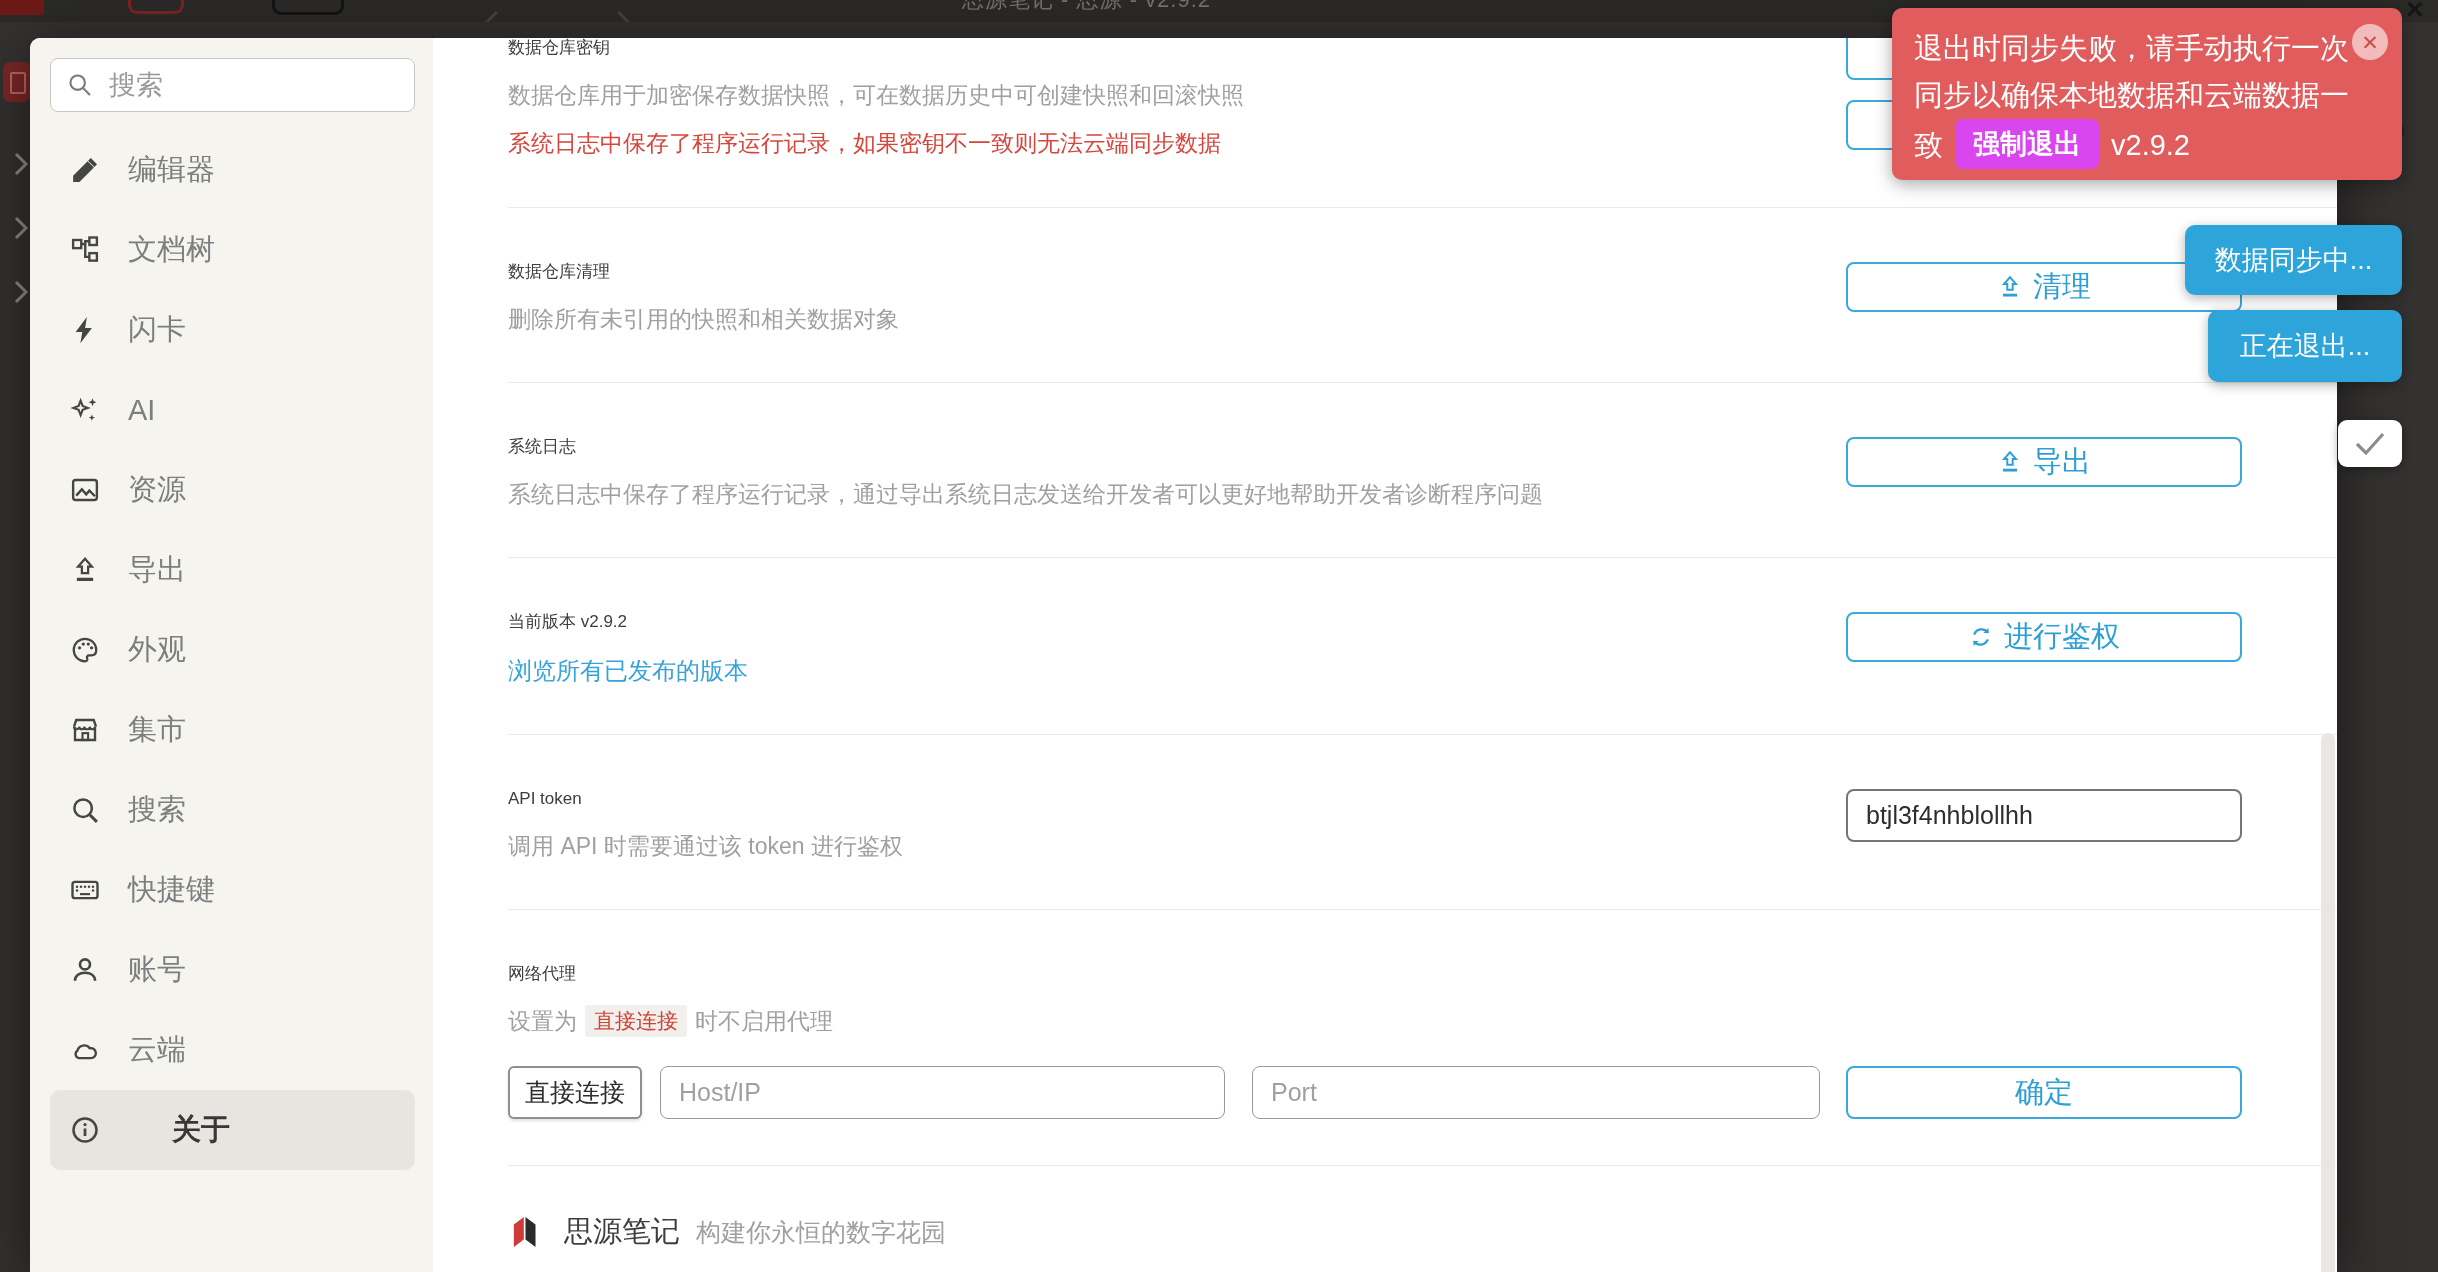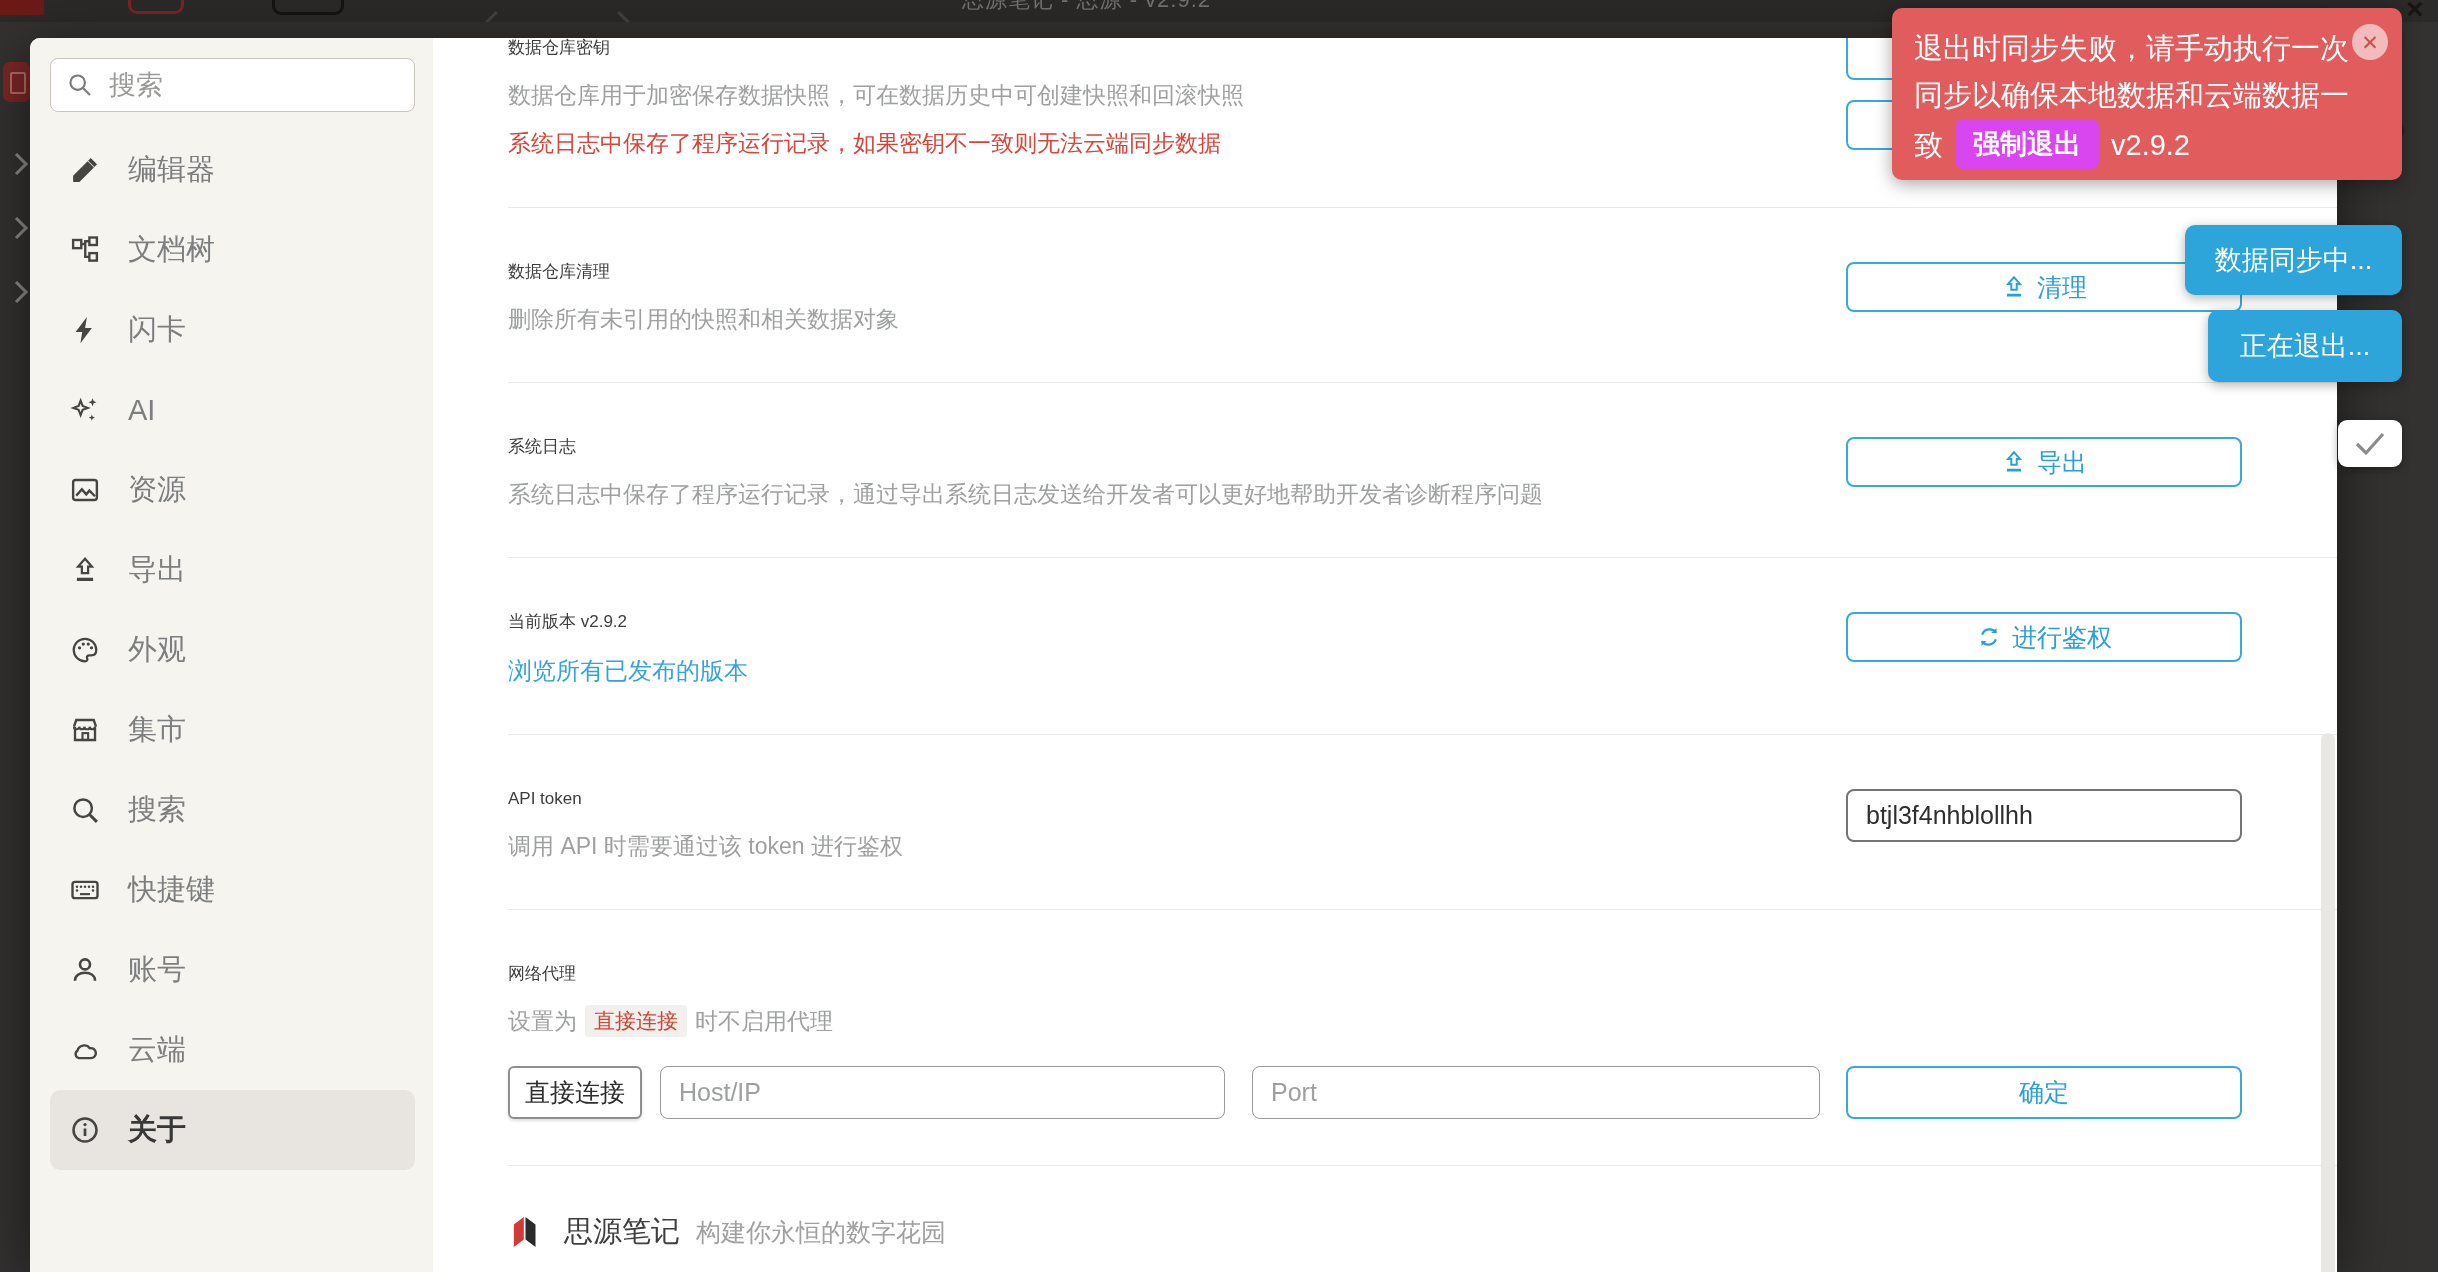--- a/index.html
+++ b/index.html
@@ -40,37 +40,37 @@
     background:#fff;padding:0 14px 0 58px;font-size:27px;color:#333;outline:none;
     font-family:inherit;
   }
   .search-input::placeholder{color:#9a9a98;}
   .nav{margin-top:18px;}
   .nav-item{
     display:flex;align-items:center;height:80px;margin:0 18px 0 20px;padding-left:20px;
     border-radius:10px;color:#4a4a48;cursor:default;
   }
   .nav-item .nav-label{font-size:29px;color:#7c7e7f;margin-left:28px;}
-  .nav-item.selected{background:#e8e5e0;}
+  .nav-item.selected{background:#e8e5e0;gap:44px;}
   .nav-item.selected .nav-label{color:#383838;font-weight:bold;}
   .nav-icon{width:30px;height:30px;flex:none;color:#454542;}
   
   .main{flex:1;background:#fff;position:relative;overflow:hidden;padding:0 95px 0 75px;box-sizing:border-box;}
   .section{display:flex;justify-content:space-between;align-items:flex-start;padding:46px 0;}
   .section.first{padding-top:0;margin-top:-8px;padding-bottom:47px;}
   .sec-left{max-width:1250px;}
   .sec-title{font-size:17px;color:#3d3d3d;line-height:36px;}
   .sec-desc{font-size:23px;color:#9fa0a0;line-height:34px;margin-top:12px;}
   .sec-warn{font-size:23px;color:#d6463c;line-height:34px;margin-top:14px;}
   .sec-link{font-size:24px;color:#36a3da;line-height:34px;margin-top:14px;cursor:pointer;}
   .sec-right{width:396px;flex:none;display:flex;flex-direction:column;gap:20px;margin-top:8px;}
   .sec-right.flush{margin-top:0;}
   .btn-outline{
     height:50px;box-sizing:border-box;border:2px solid #3aa8dc;border-radius:8px;background:#fff;
-    color:#2c9fd6;font-size:25px;display:flex;align-items:center;justify-content:center;gap:10px;
+    color:#2c9fd6;font-size:29px;display:flex;align-items:center;justify-content:center;gap:10px;
     cursor:pointer;font-family:inherit;width:100%;
   }
   .divider{height:1px;background:#ebe9e6;margin-right:-95px;}
   .text-input{
     height:53px;box-sizing:border-box;border:2px solid #757575;border-radius:8px;background:#fff;
     font-size:25px;color:#2e2e2e;padding:0 18px;outline:none;width:100%;font-family:inherit;
   }
   .text-input::placeholder{color:#9fa0a0;}
   .tag{
     display:inline-block;font-size:21px;color:#cf4438;background:#f2f0ec;padding:3px 9px;margin:0 8px;

